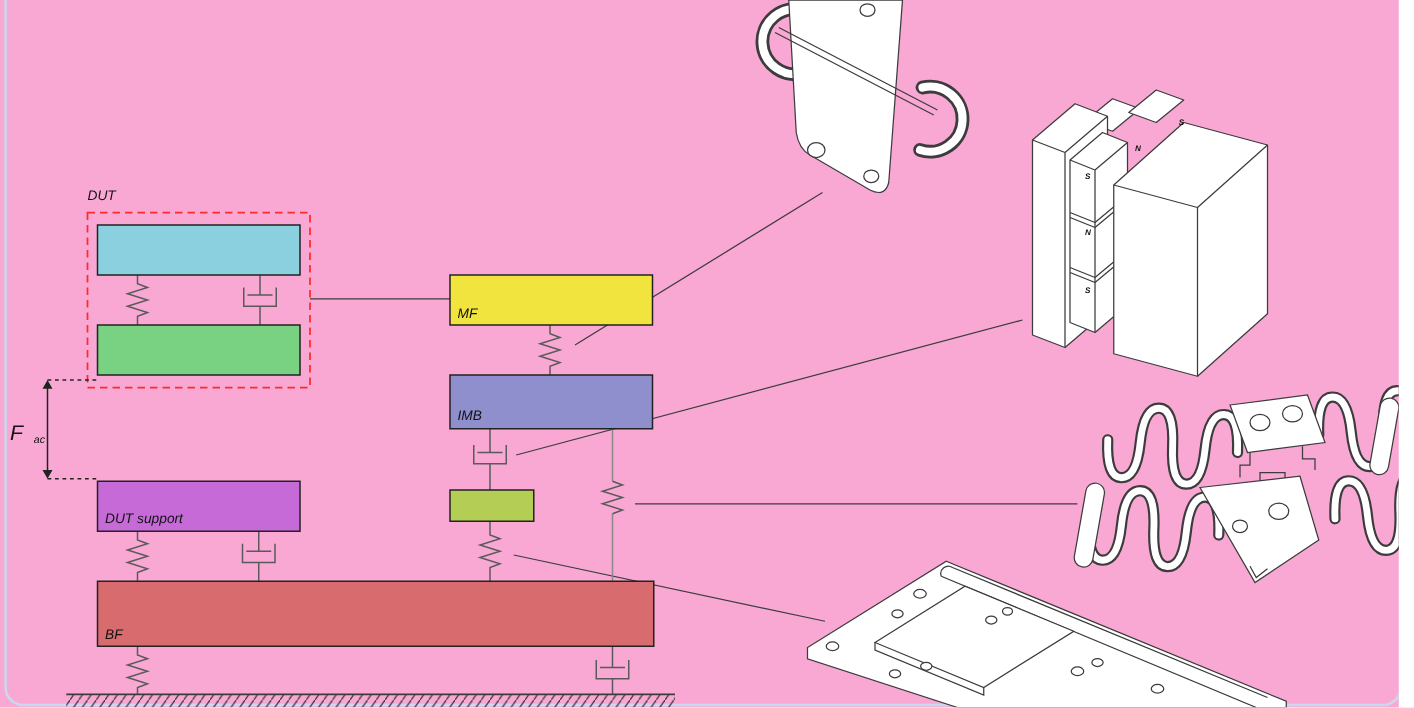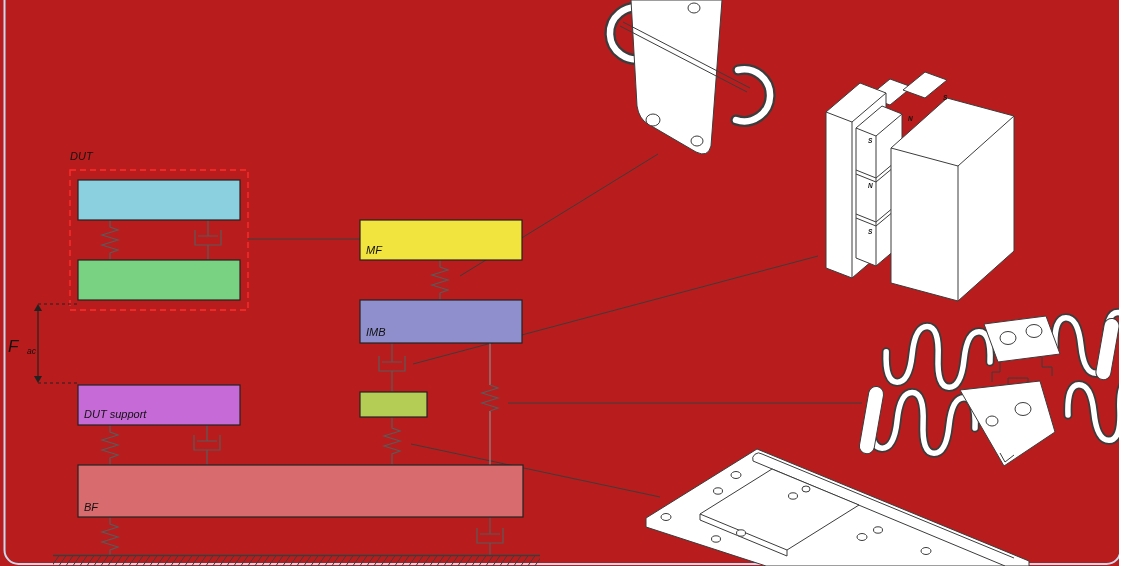--- a/index.html
+++ b/index.html
@@ -1,16 +1,16 @@
 <!DOCTYPE html>
 <html><head>
 <meta charset="utf-8">
 <style>
   html,body{margin:0;padding:0;background:#fff;}
-  #stage{width:1119px;height:566px;position:relative;overflow:hidden;background:#b91c1c;}
+  #stage{width:1119px;height:566px;position:relative;overflow:hidden;background:#f9a8d4;}
   svg{display:block;}
   text{font-family:"Liberation Sans", sans-serif;font-style:italic;fill:#111;}
   .lbl{font-size:11px;}
   .flbl{font-size:17px;}
   .fsub{font-size:8.5px;}
   .mlbl{font-size:6.5px;font-weight:bold;}
   .cadline{stroke:#3c3c3c;stroke-width:1;fill:none;}
   .cadfill{stroke:#3c3c3c;stroke-width:1;fill:#ffffff;}
   .tube-d{stroke:#3c3c3c;stroke-width:9;fill:none;stroke-linecap:round;}
   .tube-w{stroke:#ffffff;stroke-width:5.5;fill:none;stroke-linecap:round;}

